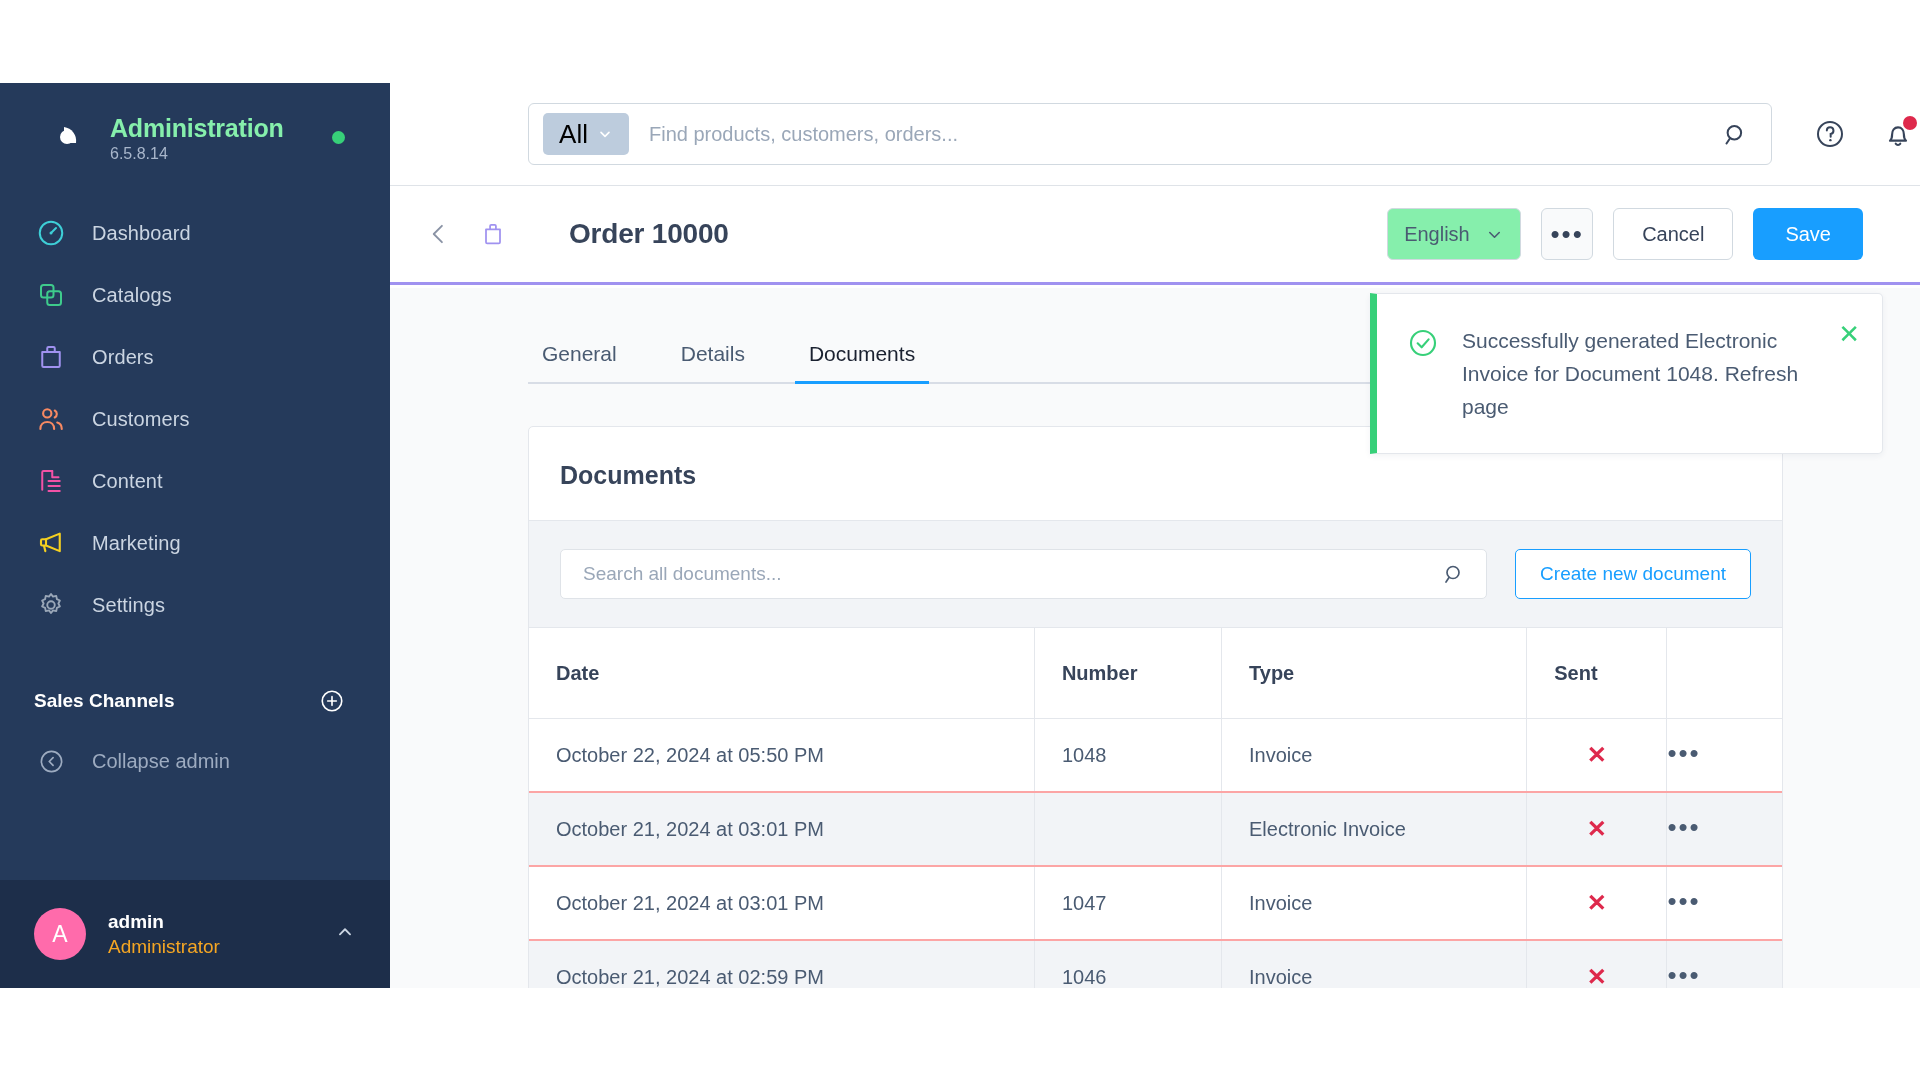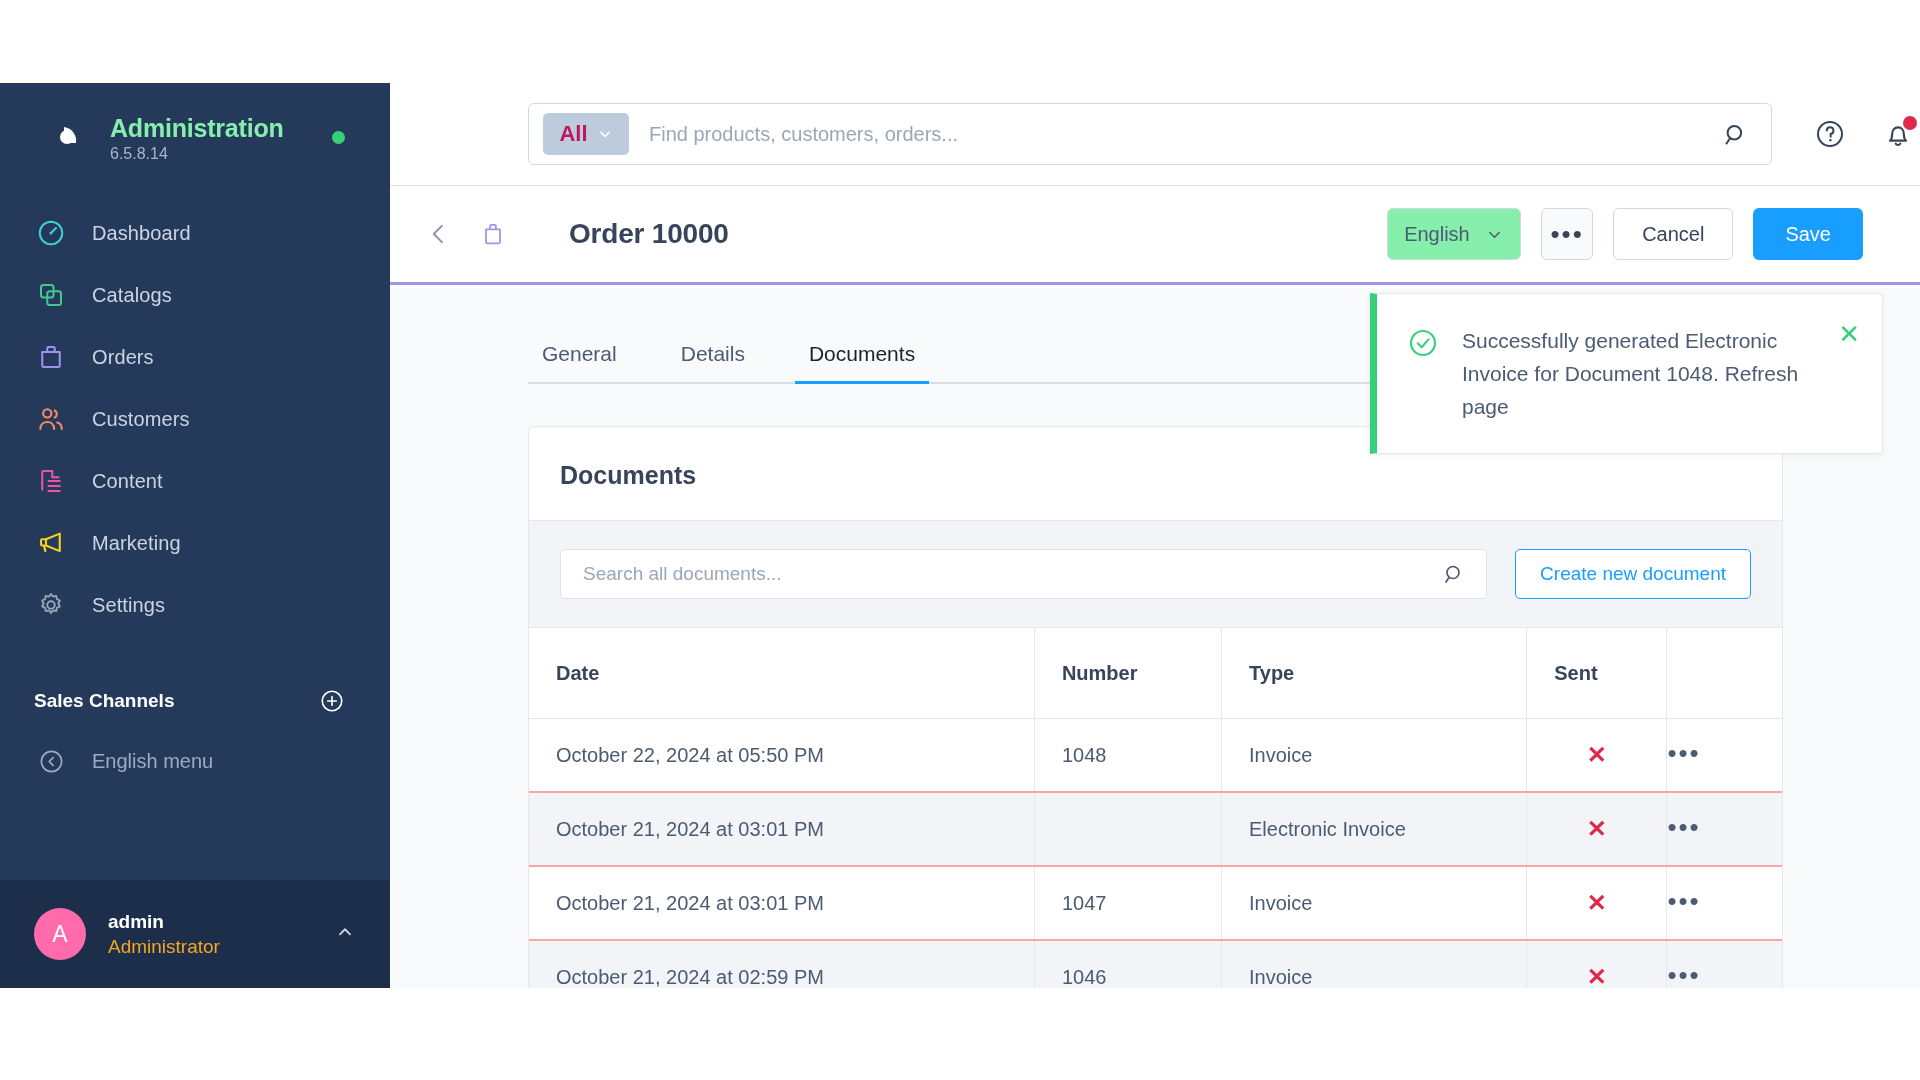--- a/index.html
+++ b/index.html
@@ -103,21 +103,21 @@
     display: flex; align-items: center;
     background: #ffffff;
   }
   .search-scope {
     margin-left: 14px;
     width: 86px; height: 42px;
     background: #bdccdd; border-radius: 5px;
     display: flex; align-items: center; justify-content: center;
     gap: 9px; cursor: pointer;
   }
-  .search-scope-label { color: #be185d; font-size: 22px; font-weight: bold; }
+  .search-scope-label { color: #000000; font-size: 26px; }
   .search-input {
     flex: 1; border: none; outline: none;
     margin-left: 20px; font-size: 20px;
     color: #3c4f66; background: transparent;
     font-family: "Liberation Sans", sans-serif;
   }
   .search-input::placeholder { color: #9aa7b8; }
   .search-submit {
     margin-right: 22px; cursor: pointer;
     display: flex; align-items: center;
@@ -422,21 +422,21 @@
       </span>
     </div>
 
     <div class="collapse-row">
       <span class="nav-icon">
         <svg width="27" height="27" viewBox="0 0 24 24" fill="none" stroke="#9dabc0" stroke-width="1.5">
           <circle cx="12" cy="12" r="9"></circle>
             <path d="M13.4 8.6 L10 12 l3.4 3.4" stroke-linecap="round" stroke-linejoin="round"></path>
         </svg>
       </span>
-      <span class="collapse-label">English menu</span>
+      <span class="collapse-label">Collapse admin</span>
     </div>
 
     <div class="user-bar">
       <span class="avatar">A</span>
       <div class="user-meta">
         <div class="user-name">admin</div>
         <div class="user-role">Administrator</div>
       </div>
       <span class="user-caret">
         <svg width="22" height="22" viewBox="0 0 24 24" fill="none" stroke="#cbd5e2" stroke-width="2">

